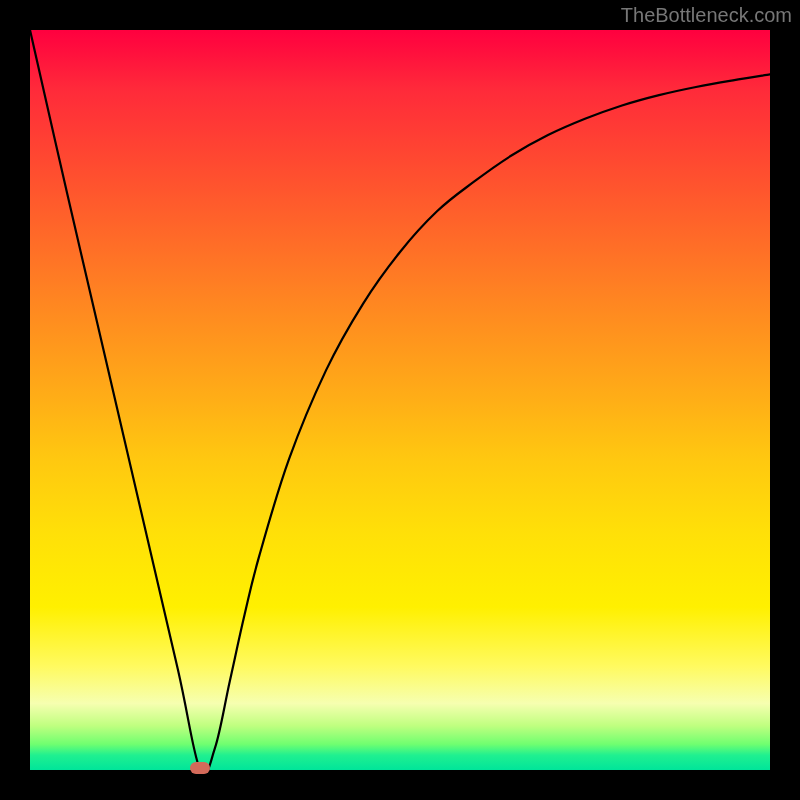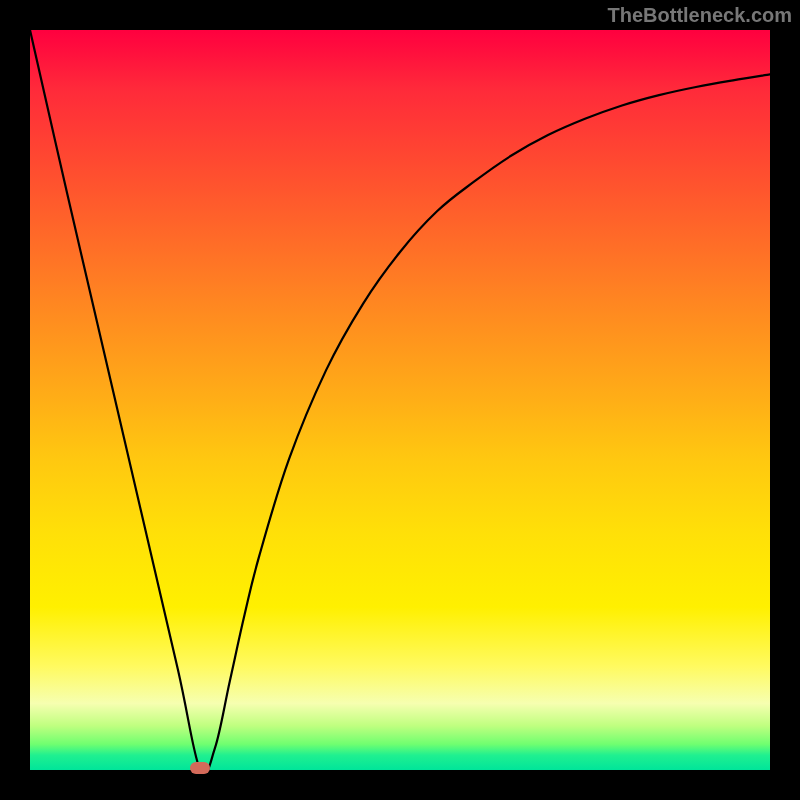--- a/index.html
+++ b/index.html
@@ -10,21 +10,21 @@
     position: relative;
     overflow: hidden;
     font-family: Arial, sans-serif;
   }
   .attribution {
     position: absolute;
     top: 4px;
     right: 8px;
     color: #777;
     font-size: 20px;
-    font-weight: 700;
+    font-weight: 400;
     z-index: 30;
   }
   .plot-area {
     position: absolute;
     left: 30px;
     top: 30px;
     width: 740px;
     height: 740px;
     background: linear-gradient(to bottom,
       #ff003f 0%,

